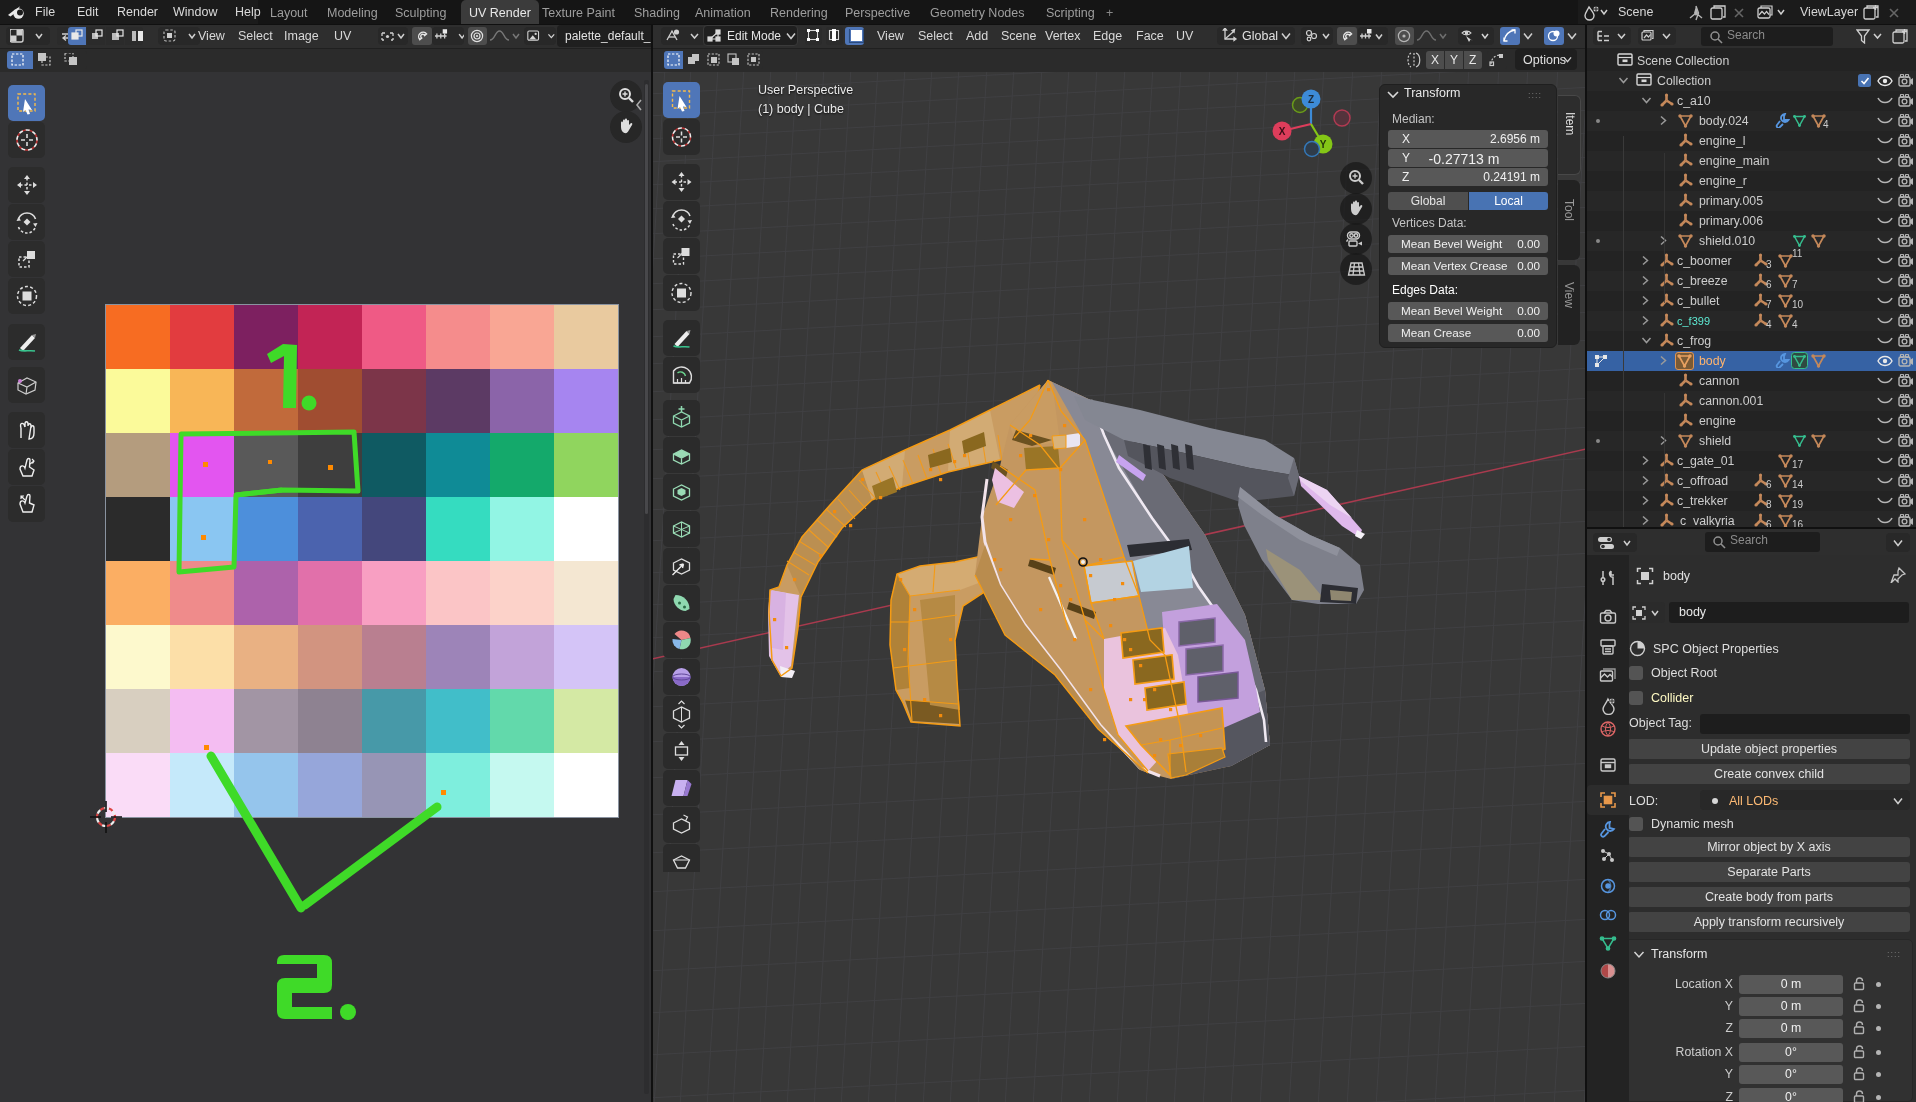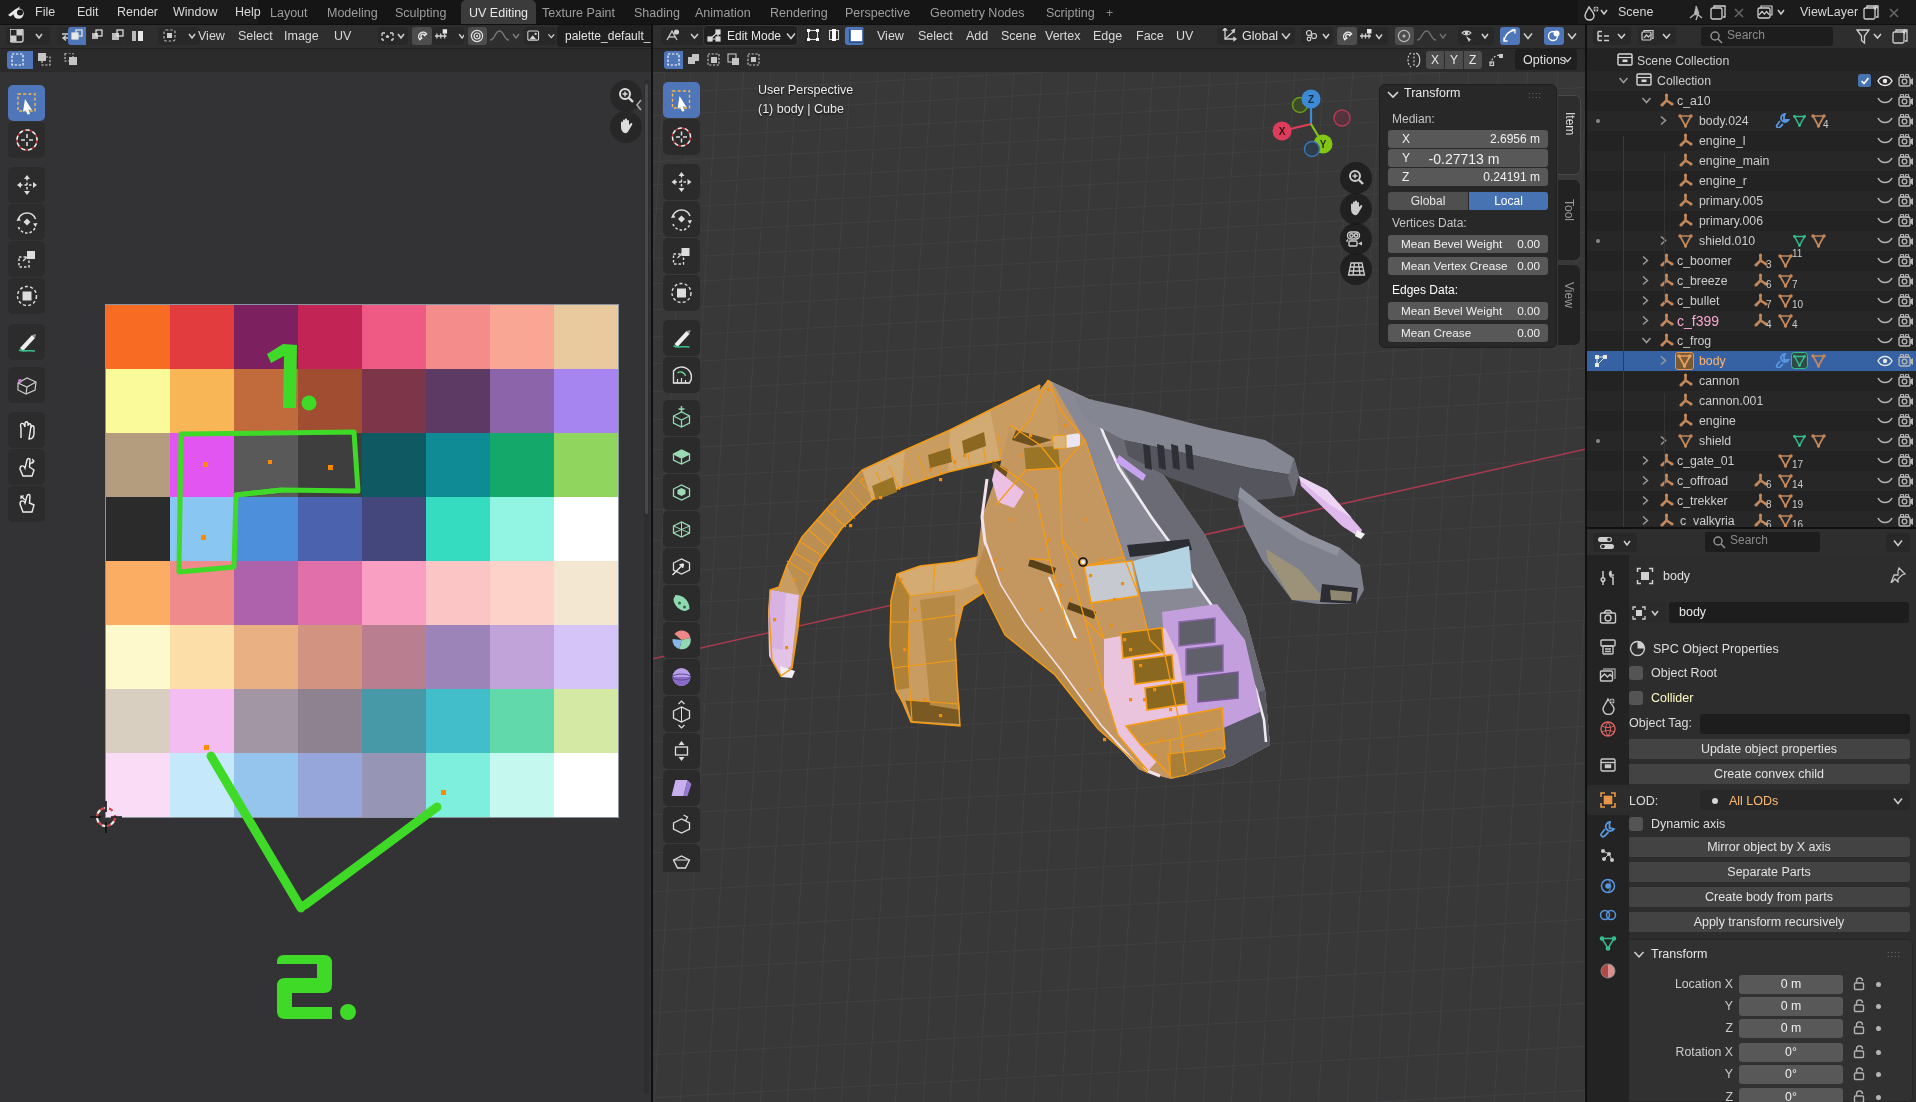--- a/index.html
+++ b/index.html
@@ -92,21 +92,21 @@
     <path d="M2 2 L10 10 M10 2 L2 10" stroke="#666" stroke-width="1.6"></path>
   </svg>
   <div class="menu" style="left:35px">File</div>
   <div class="menu" style="left:77px">Edit</div>
   <div class="menu" style="left:117px">Render</div>
   <div class="menu" style="left:173px">Window</div>
   <div class="menu" style="left:235px">Help</div>
   <div class="wtab" style="left:270px">Layout</div>
   <div class="wtab" style="left:327px">Modeling</div>
   <div class="wtab" style="left:395px">Sculpting</div>
-  <div class="wtab active" style="left:461px;padding:0 8px">UV Editing</div>
+  <div class="wtab active" style="left:461px;padding:0 8px">UV Render</div>
   <div class="wtab" style="left:542px">Texture Paint</div>
   <div class="wtab" style="left:634px">Shading</div>
   <div class="wtab" style="left:695px">Animation</div>
   <div class="wtab" style="left:770px">Rendering</div>
   <div class="wtab" style="left:845px">Perspective</div>
   <div class="wtab" style="left:930px">Geometry Nodes</div>
   <div class="wtab" style="left:1046px">Scripting</div>
   <div class="wtab" style="left:1106px;color:#888">+</div>
 
   <div class="hdr" style="left:0;top:24px;width:651px;height:24px"></div>
@@ -1447,21 +1447,21 @@
             <path d="M7.5 7.5 L7.5 2"></path>
             <path d="M7.5 7.5 L3 12"></path>
             <path d="M7.5 7.5 L13 11"></path>
           </g>
           <g fill="#c4885a">
             <circle cx="7.5" cy="2" r="1.6"></circle>
             <circle cx="3" cy="12" r="1.6"></circle>
             <circle cx="13" cy="11" r="1.6"></circle>
           </g>
         </svg>
-<div class="abs" style="left:90px;top:266px;color:#f9a8d4;font-size:14px;line-height:14px">c_f399</div>
+<div class="abs" style="left:90px;top:266px;color:#5eead4;font-size:11px;line-height:14px">c_f399</div>
 <svg class="abs" style="left:166px;top:265px" width="15" height="15" viewBox="0 0 15 15">
           <g stroke="#c4885a" stroke-width="2.6" fill="none">
             <path d="M7.5 7.5 L7.5 2"></path>
             <path d="M7.5 7.5 L3 12"></path>
             <path d="M7.5 7.5 L13 11"></path>
           </g>
           <g fill="#c4885a">
             <circle cx="7.5" cy="2" r="1.6"></circle>
             <circle cx="3" cy="12" r="1.6"></circle>
             <circle cx="13" cy="11" r="1.6"></circle>
@@ -1899,21 +1899,21 @@
 <div class="btnw" style="left:41px;top:184px;width:282px;height:20px;line-height:20px;font-size:12.5px">Update object properties</div>
 <div class="btnw" style="left:41px;top:209px;width:282px;height:20px;line-height:20px;font-size:12.5px">Create convex child</div>
 <div class="abs" style="left:42px;top:239px;font-size:12.5px;color:#dedede">LOD:</div>
 <div class="hbtn" style="left:113px;top:235px;width:210px;height:20px;background:#282828"></div>
 <div class="abs" style="left:125px;top:240px;width:6px;height:6px;background:#d5d5d5;border-radius:3px;margin-top:3px"></div>
 <div class="abs" style="left:142px;top:239px;font-size:12.5px;color:#fdba74">All LODs</div>
 <svg class="abs" style="left:305px;top:242px" width="12" height="9" viewBox="0 0 12 9">
         <path d="M2 1.5 l4 5 l4 -5" fill="none" stroke="#cfcfcf" stroke-width="1.5"></path>
       </svg>
 <div class="chk" style="left:42px;top:262px"></div>
-<div class="abs" style="left:64px;top:262px;font-size:12.5px;color:#dedede">Dynamic axis</div>
+<div class="abs" style="left:64px;top:262px;font-size:12.5px;color:#dedede">Dynamic mesh</div>
 <div class="btnw" style="left:41px;top:282px;width:282px;height:20px;line-height:20px;font-size:12.5px">Mirror object by X axis</div>
 <div class="btnw" style="left:41px;top:307px;width:282px;height:20px;line-height:20px;font-size:12.5px">Separate Parts</div>
 <div class="btnw" style="left:41px;top:332px;width:282px;height:20px;line-height:20px;font-size:12.5px">Create body from parts</div>
 <div class="btnw" style="left:41px;top:357px;width:282px;height:20px;line-height:20px;font-size:12.5px">Apply transform recursively</div>
 <div class="abs" style="left:38px;top:384px;width:288px;height:163px;background:#313131;border-radius:5px;border:1px solid #272727"></div>
 <svg class="abs" style="left:46px;top:395px" width="12" height="10" viewBox="0 0 12 10">
         <path d="M1.5 2 l4.5 5 l4.5 -5" stroke="#d5d5d5" stroke-width="1.5" fill="none"></path>
       </svg>
 <div class="abs" style="left:64px;top:392px;font-size:12.5px;color:#e5e5e5">Transform</div>
 <div class="abs" style="left:300px;top:394px;color:#777;font-size:9px;letter-spacing:1px">::::</div>

